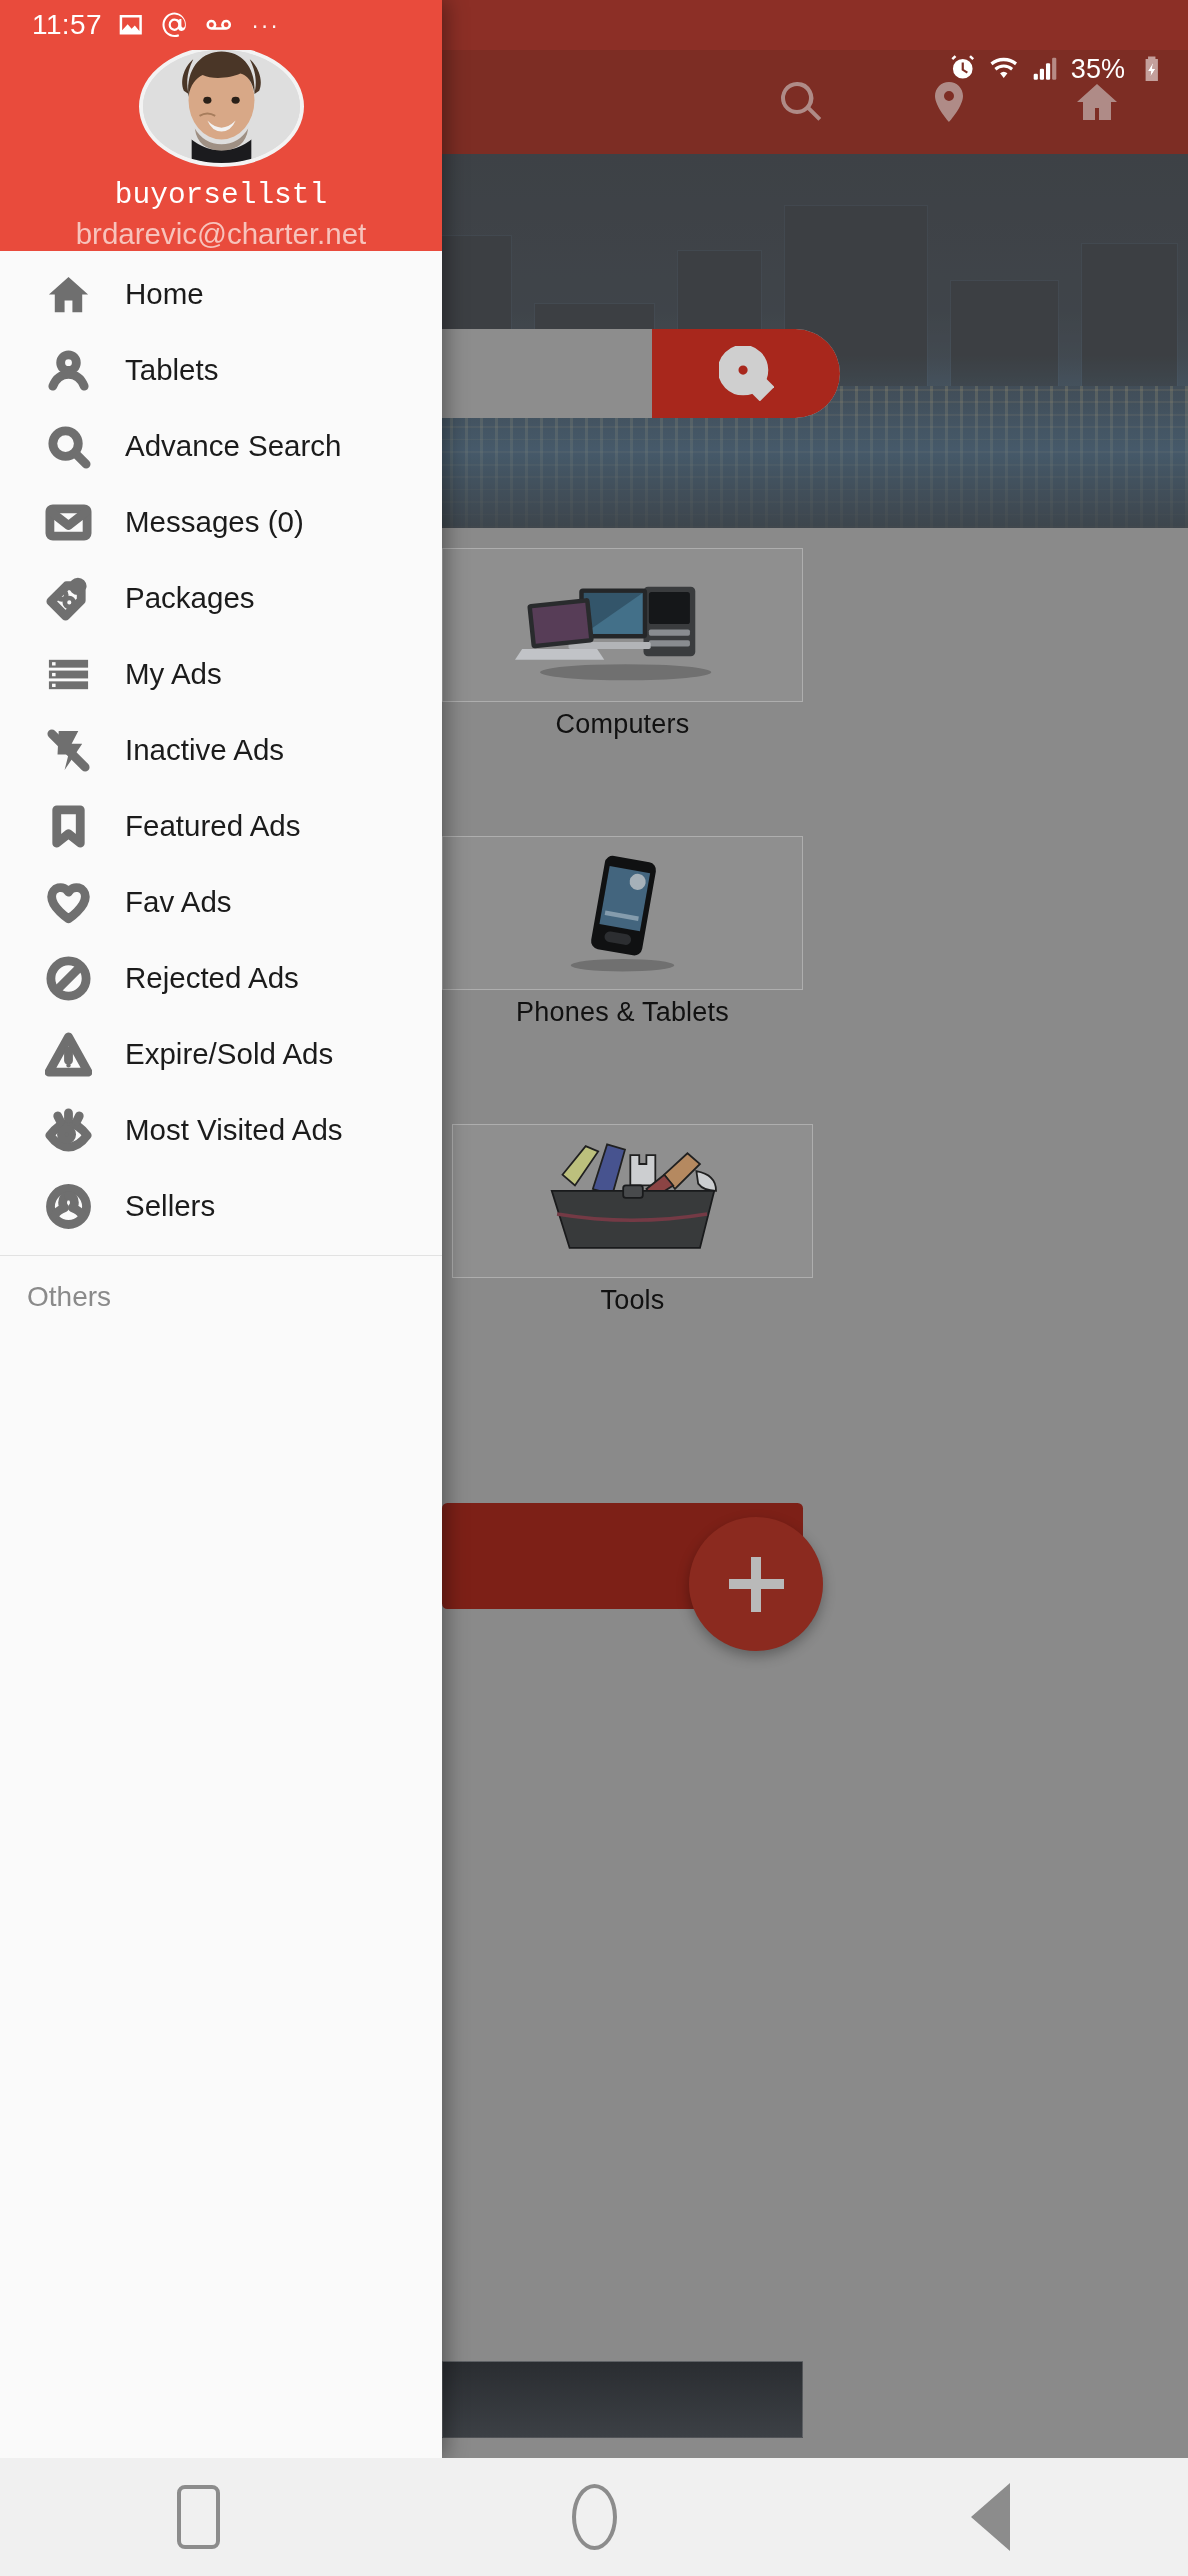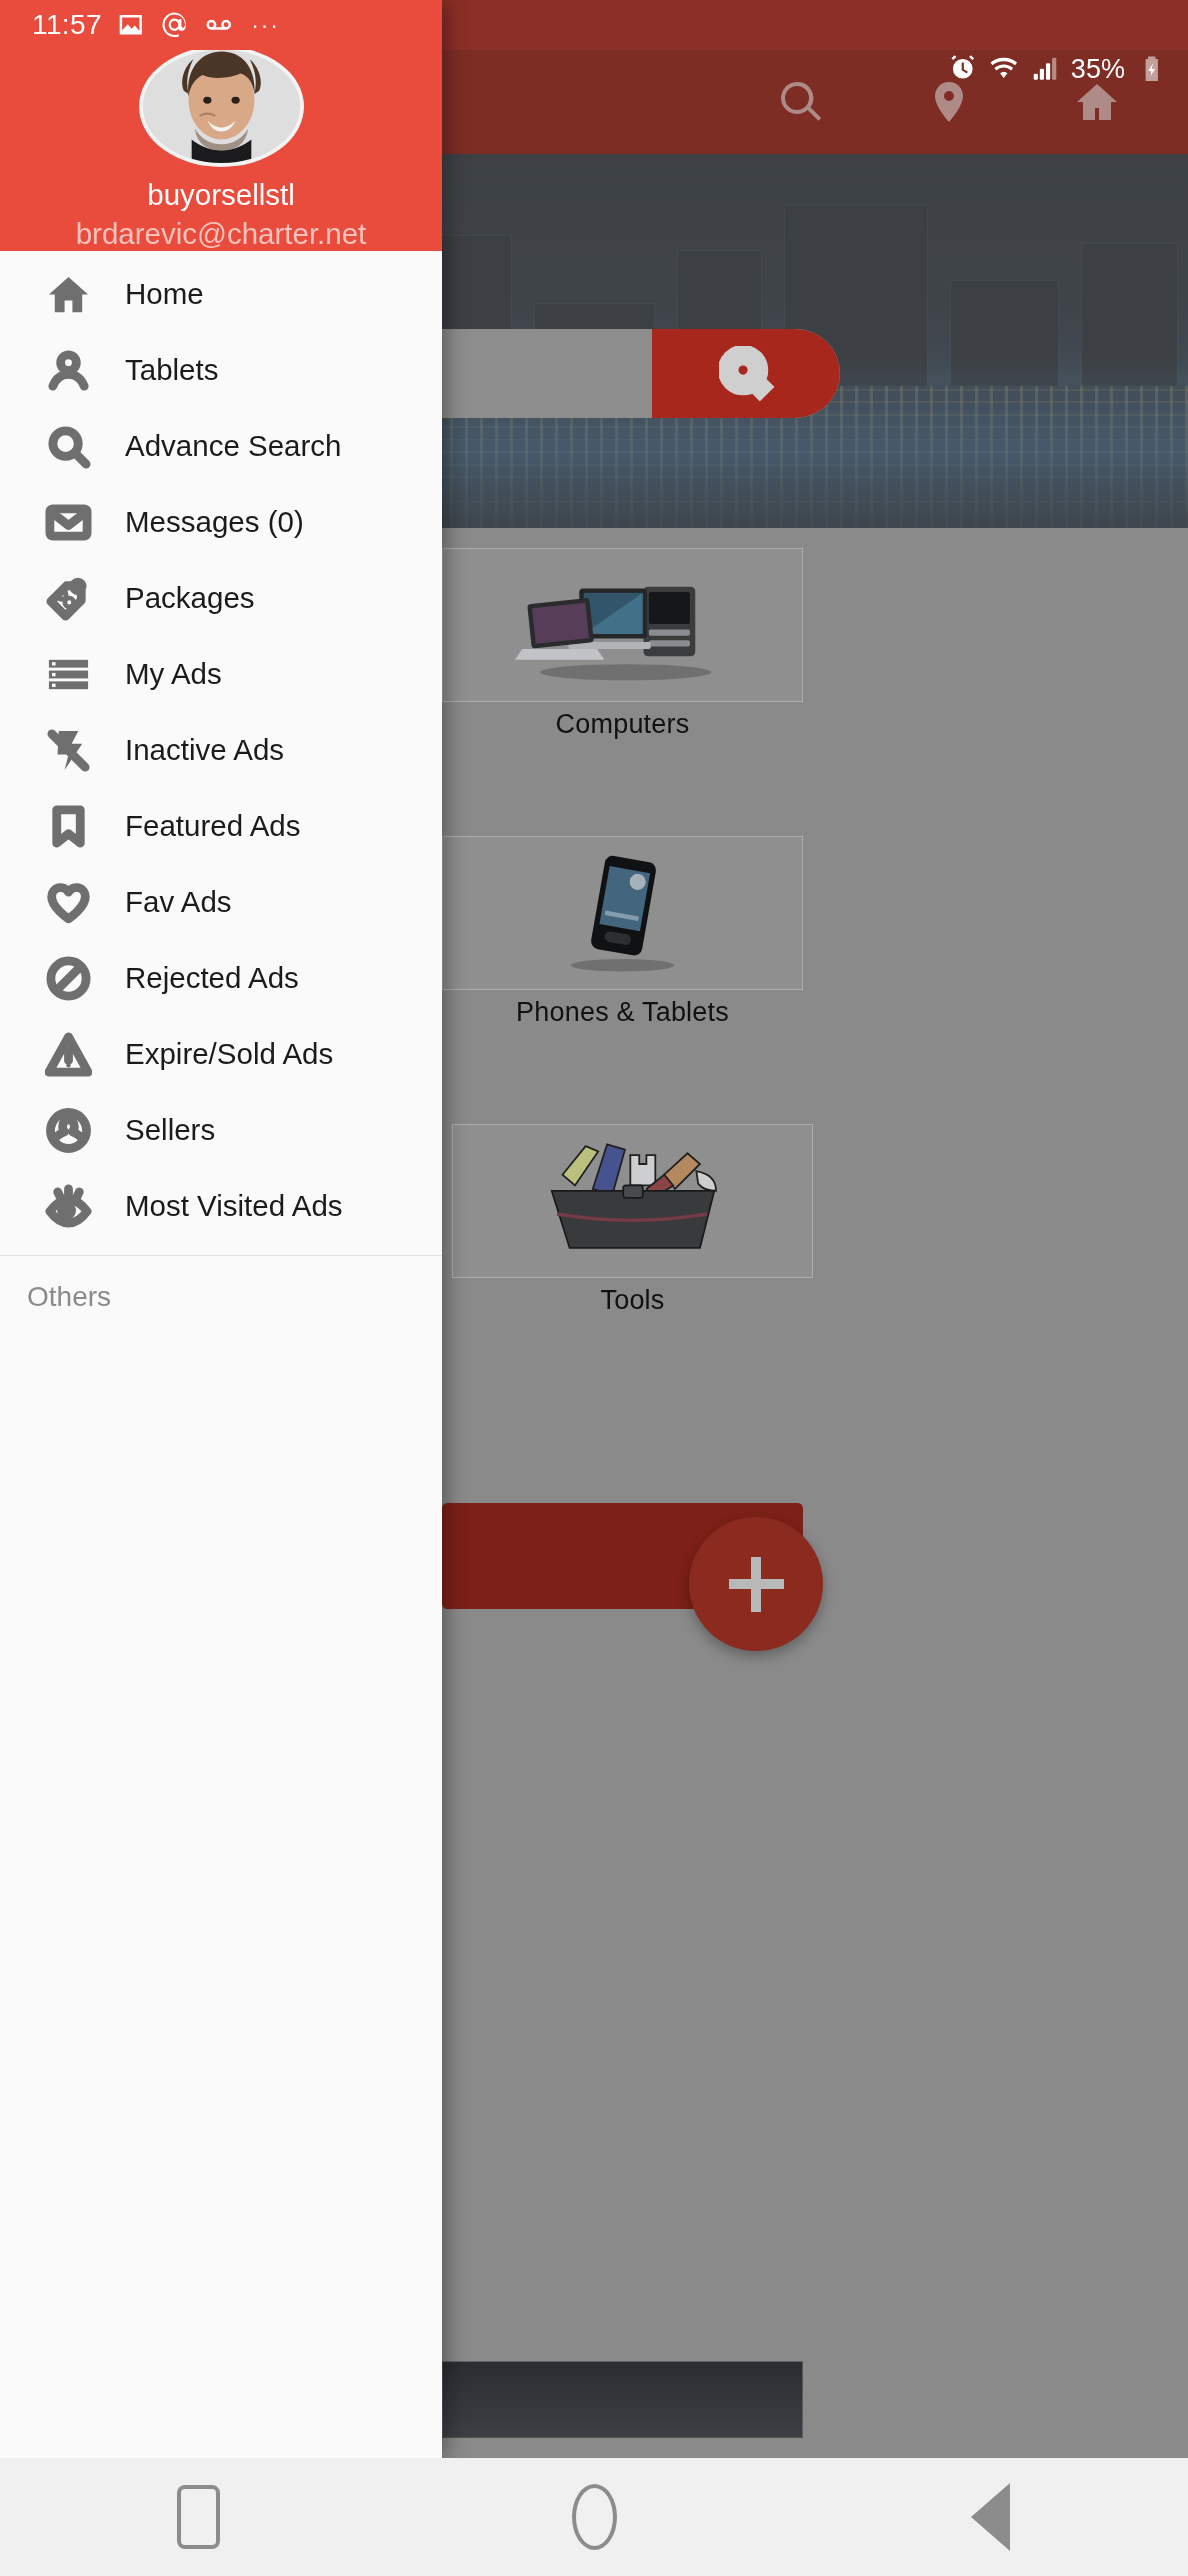--- a/index.html
+++ b/index.html
@@ -119,21 +119,21 @@
   }
   .drawer-header{
     height:251px; background:#e94b3c; position:relative; flex:none;
     display:flex; flex-direction:column; align-items:center;
   }
   .avatar{
     width:165px; height:165px; border-radius:50%; margin-top:46px;
     background:#dcdcdc; border:4.5px solid #f3f3f3; overflow:hidden; position:relative;
   }
   .avatar svg{ position:absolute; left:0; top:0; width:100%; height:100%; }
-  .dh-name{ margin-top:10.7px; font-size:29.5px; color:#fff; }
+  .dh-name{ margin-top:10.7px; font-size:29.5px; color:#fff;font-family:Liberation Mono, monospace; }
   .dh-mail{ margin-top:5.4px; font-size:29.5px; color:#f7c3bc; }
 
   .menu{ flex:1; overflow:hidden; background:#fafafa; padding-top:5.4px; }
   .menu-item{
     height:76px; display:flex; align-items:center; padding-left:42px; gap:31px;
     cursor:pointer;
   }
   .menu-item .mi-icon{ width:52px; height:52px; display:flex; align-items:center; justify-content:center; flex:none; }
   .menu-item .mi-icon svg{ width:47px; height:47px; }
   .menu-item .mi-label{ font-size:29.5px; color:#1b1b1b; }
@@ -407,42 +407,42 @@
               <line class="st" x1="12" y1="10" x2="12" y2="15" stroke-width="2.2"></line>
               <circle class="fl" cx="12" cy="17.6" r="1.1"></circle>
             </svg>
         </span>
         <span class="mi-label">Expire/Sold Ads</span>
       </div>
 
       <div class="menu-item">
         <span class="mi-icon">
           <svg viewBox="0 0 24 24">
-            <circle class="st" cx="12" cy="12" r="9.2" stroke-width="1.9"></circle>
-            <path class="st" d="M12 6.5c-2 0-3 1.7-3 3.4 0 1.5.6 2.3 1 2.7-1.8.8-4.1 2.1-4.8 3.6" stroke-width="1.9"></path>
-            <path class="st" d="M12 6.5c2 0 3 1.7 3 3.4 0 1.5-.6 2.3-1 2.7 1.8.8 4.1 2.1 4.8 3.6" stroke-width="1.9"></path>
-          </svg>
-        </span>
-        <span class="mi-label">Sellers</span>
-      </div>
-
-      <div class="menu-item">
-        <span class="mi-icon">
-          <svg viewBox="0 0 24 24">
             <path class="st" d="M2.5 14.5c3-4 6.3-6 9.5-6s6.5 2 9.5 6c-3 4-6.3 6-9.5 6s-6.5-2-9.5-6z" stroke-width="2"></path>
             <circle class="st" cx="11" cy="14" r="2.6" stroke-width="2"></circle>
             <circle class="fl" cx="11" cy="14" r="1"></circle>
             <line class="st" x1="12" y1="3" x2="12" y2="6" stroke-width="1.8"></line>
             <line class="st" x1="6.5" y1="4.6" x2="7.8" y2="7.2" stroke-width="1.8"></line>
             <line class="st" x1="17.5" y1="4.6" x2="16.2" y2="7.2" stroke-width="1.8"></line>
           </svg>
         </span>
         <span class="mi-label">Most Visited Ads</span>
       </div>
 
+      <div class="menu-item">
+        <span class="mi-icon">
+          <svg viewBox="0 0 24 24">
+            <circle class="st" cx="12" cy="12" r="9.2" stroke-width="1.9"></circle>
+            <path class="st" d="M12 6.5c-2 0-3 1.7-3 3.4 0 1.5.6 2.3 1 2.7-1.8.8-4.1 2.1-4.8 3.6" stroke-width="1.9"></path>
+            <path class="st" d="M12 6.5c2 0 3 1.7 3 3.4 0 1.5-.6 2.3-1 2.7 1.8.8 4.1 2.1 4.8 3.6" stroke-width="1.9"></path>
+          </svg>
+        </span>
+        <span class="mi-label">Sellers</span>
+      </div>
+
       <div class="menu-divider"></div>
 
       <div class="others-row">
         <span class="mi-label">Others</span>
       </div>
 
     </div>
   </div>
 
   <div class="statusbar">

